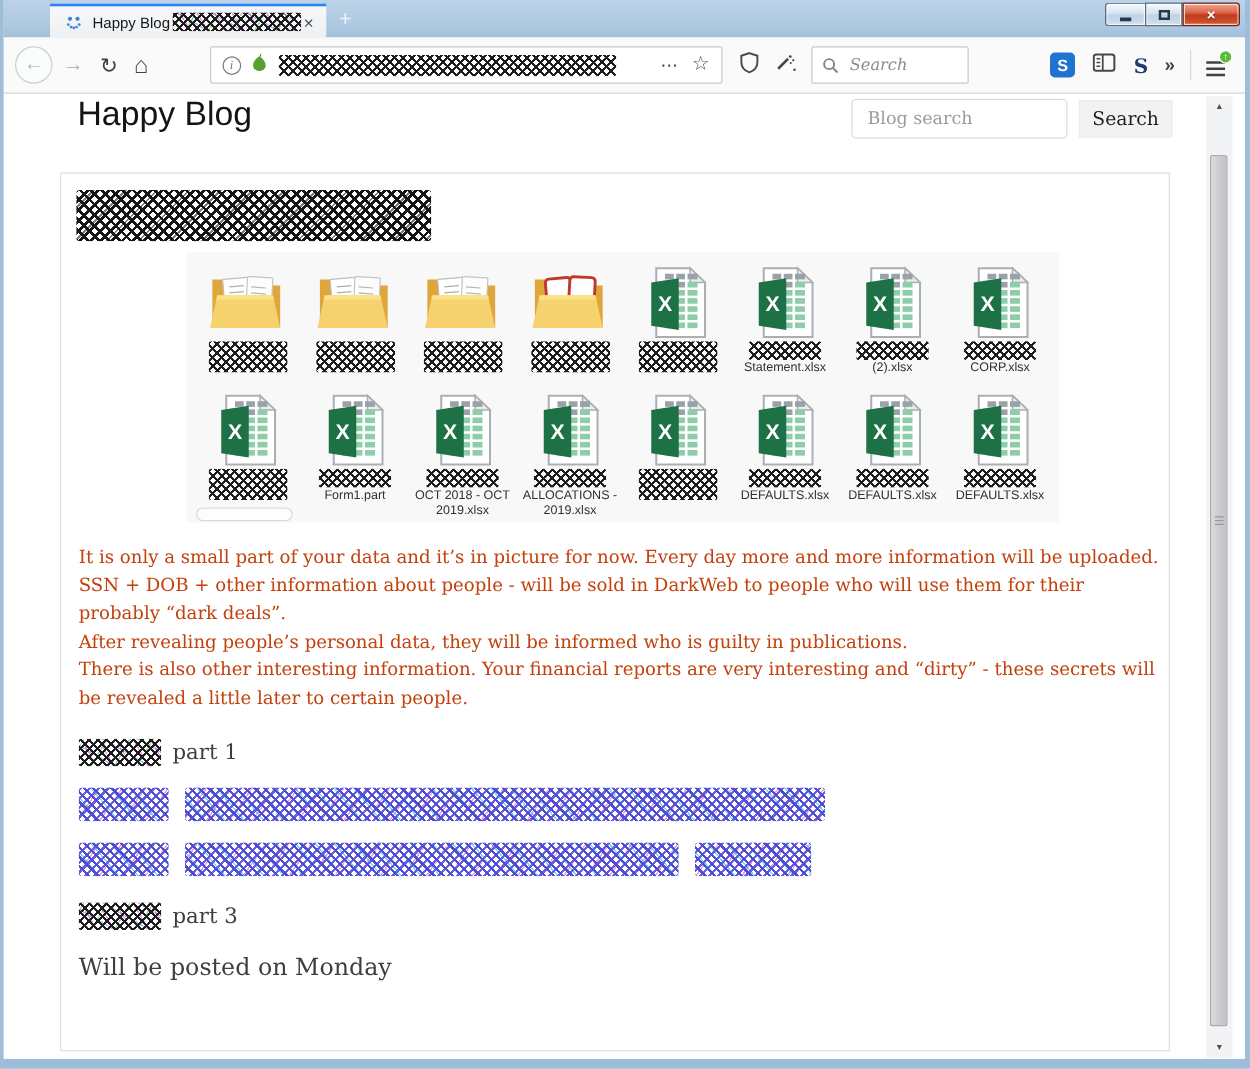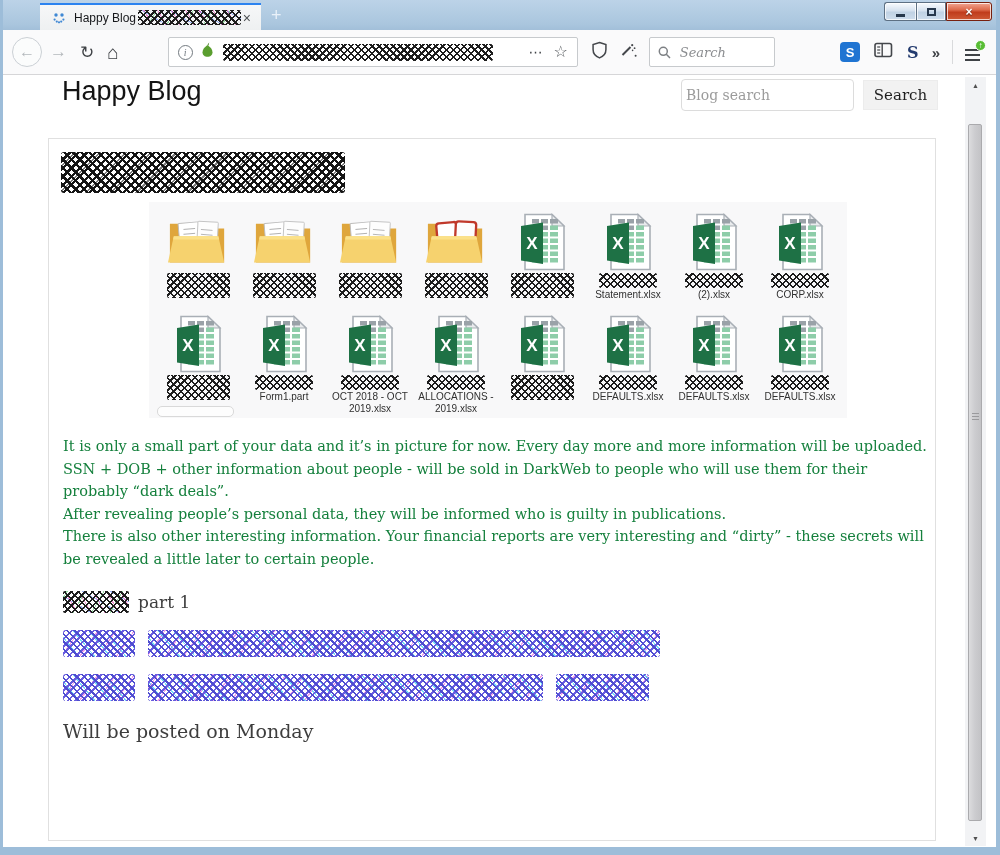--- a/index.html
+++ b/index.html
@@ -67,21 +67,21 @@
   .nav-sep { margin-left:12px; width:1px; height:24px; background:#d9dadc; }
   .hamburger { margin-left:12px; position:relative; width:18px; height:16px; padding-top:2px; }
   .hamburger .bar { width:15px; height:2px; background:#3f4246; margin-top:3px; }
   .update-badge { position:absolute; top:-4px; right:-3px; width:11px; height:11px; border-radius:50%;
     background:#58bd35; border:1px solid #fff; color:#fff; font-size:8px; line-height:9px; text-align:center; }
 
   
   .content { position:absolute; top:76px; left:0; right:0; bottom:0; background:#fff; }
   .page-title { position:absolute; left:59px; top:0px; margin:0; font-size:27px; font-weight:400; color:#141414; }
   .blog-search { position:absolute; left:678px; top:3px; width:173px; height:32px;
-    border:1px solid #dcdcdc; border-radius:4px; padding:0 4px;
+    border:1px solid #dcdcdc; border-radius:4px; padding:0 12px;
     font-family:"DejaVu Serif",serif; font-size:14px; color:#333; outline:none; }
   .blog-search::placeholder { color:#9b9b9b; }
   .search-btn { position:absolute; left:860px; top:4px; width:75px; height:30px;
     background:#f2f2f2; border:1px solid #ececec; font-family:"DejaVu Serif",serif;
     font-size:15px; color:#1e1e1e; }
 
   
   .scrollbar { position:absolute; right:10px; top:1px; bottom:1px; width:21px; background:#f2f3f5; }
   .sb-arrow { position:absolute; left:0; width:100%; text-align:center; color:#505050; font-size:9px; }
   .sb-up { top:5px; } .sb-down { bottom:4px; }
@@ -99,21 +99,21 @@
   .file-grid { display:grid; grid-template-columns:repeat(8, 86px); }
   .cell { display:flex; flex-direction:column; align-items:center; min-height:102px; }
   .file-icon { height:60px; display:flex; align-items:flex-end; justify-content:center; }
   .file-label-scribble { width:58px; height:15px; margin-top:2px; }
   .cell.no-label .file-label-scribble { width:63px; height:25px; }
   .file-label-text { margin-top:1px; width:84px; text-align:center; font-size:10px; line-height:12px; color:#303030; }
   .image-chrome { position:absolute; left:8px; bottom:1px; width:77px; height:11px;
     border:1px solid #d9d9d9; border-radius:5px; background:#fdfdfd; }
 
   .post-text { margin:17px 8px 0 2px; width:864px; font-family:"DejaVu Serif",serif;
-    font-size:14.5px; line-height:22.5px; color:#15803d; white-space:pre-line; }
+    font-size:14.5px; line-height:22.5px; color:#c2410c; white-space:pre-line; }
   .part-row { display:flex; align-items:center; margin:21px 0 0 2px; }
   .part-scribble { width:66px; height:22px; }
   .part-label { margin-left:9px; font-family:"DejaVu Serif",serif; font-size:17px; color:#3e3e3e; }
   .link-row { display:flex; margin:17px 0 0 2px; }
   .link-seg { height:27px; border-radius:3px; }
   .gap12 { width:13px; }
   .post-footer { margin:19px 0 0 2px; font-family:"DejaVu Serif",serif; font-size:19px; color:#3e3e3e; }
 
   
   .scribble-black {
@@ -782,20 +782,24 @@
       </div>
 
       <div class="link-row">
         <span class="link-seg scribble-link" style="width:72px"></span>
         <span class="gap12"></span>
         <span class="link-seg scribble-link" style="width:395px"></span>
         <span class="gap12"></span>
         <span class="link-seg scribble-link" style="width:93px"></span>
       </div>
 
+      <div class="part-row">
+        <span class="part-scribble scribble-black fleck"></span>
+        <span class="part-label">part 3</span>
+      </div>
 
       <div class="post-footer">Will be posted on Monday</div>
     </div>
 
     <div class="scrollbar">
       <div class="sb-arrow sb-up" style="font-size:7px;">▲</div>
       <div class="sb-thumb">
         <div class="sb-grip">
             <div></div>
             <div></div>

